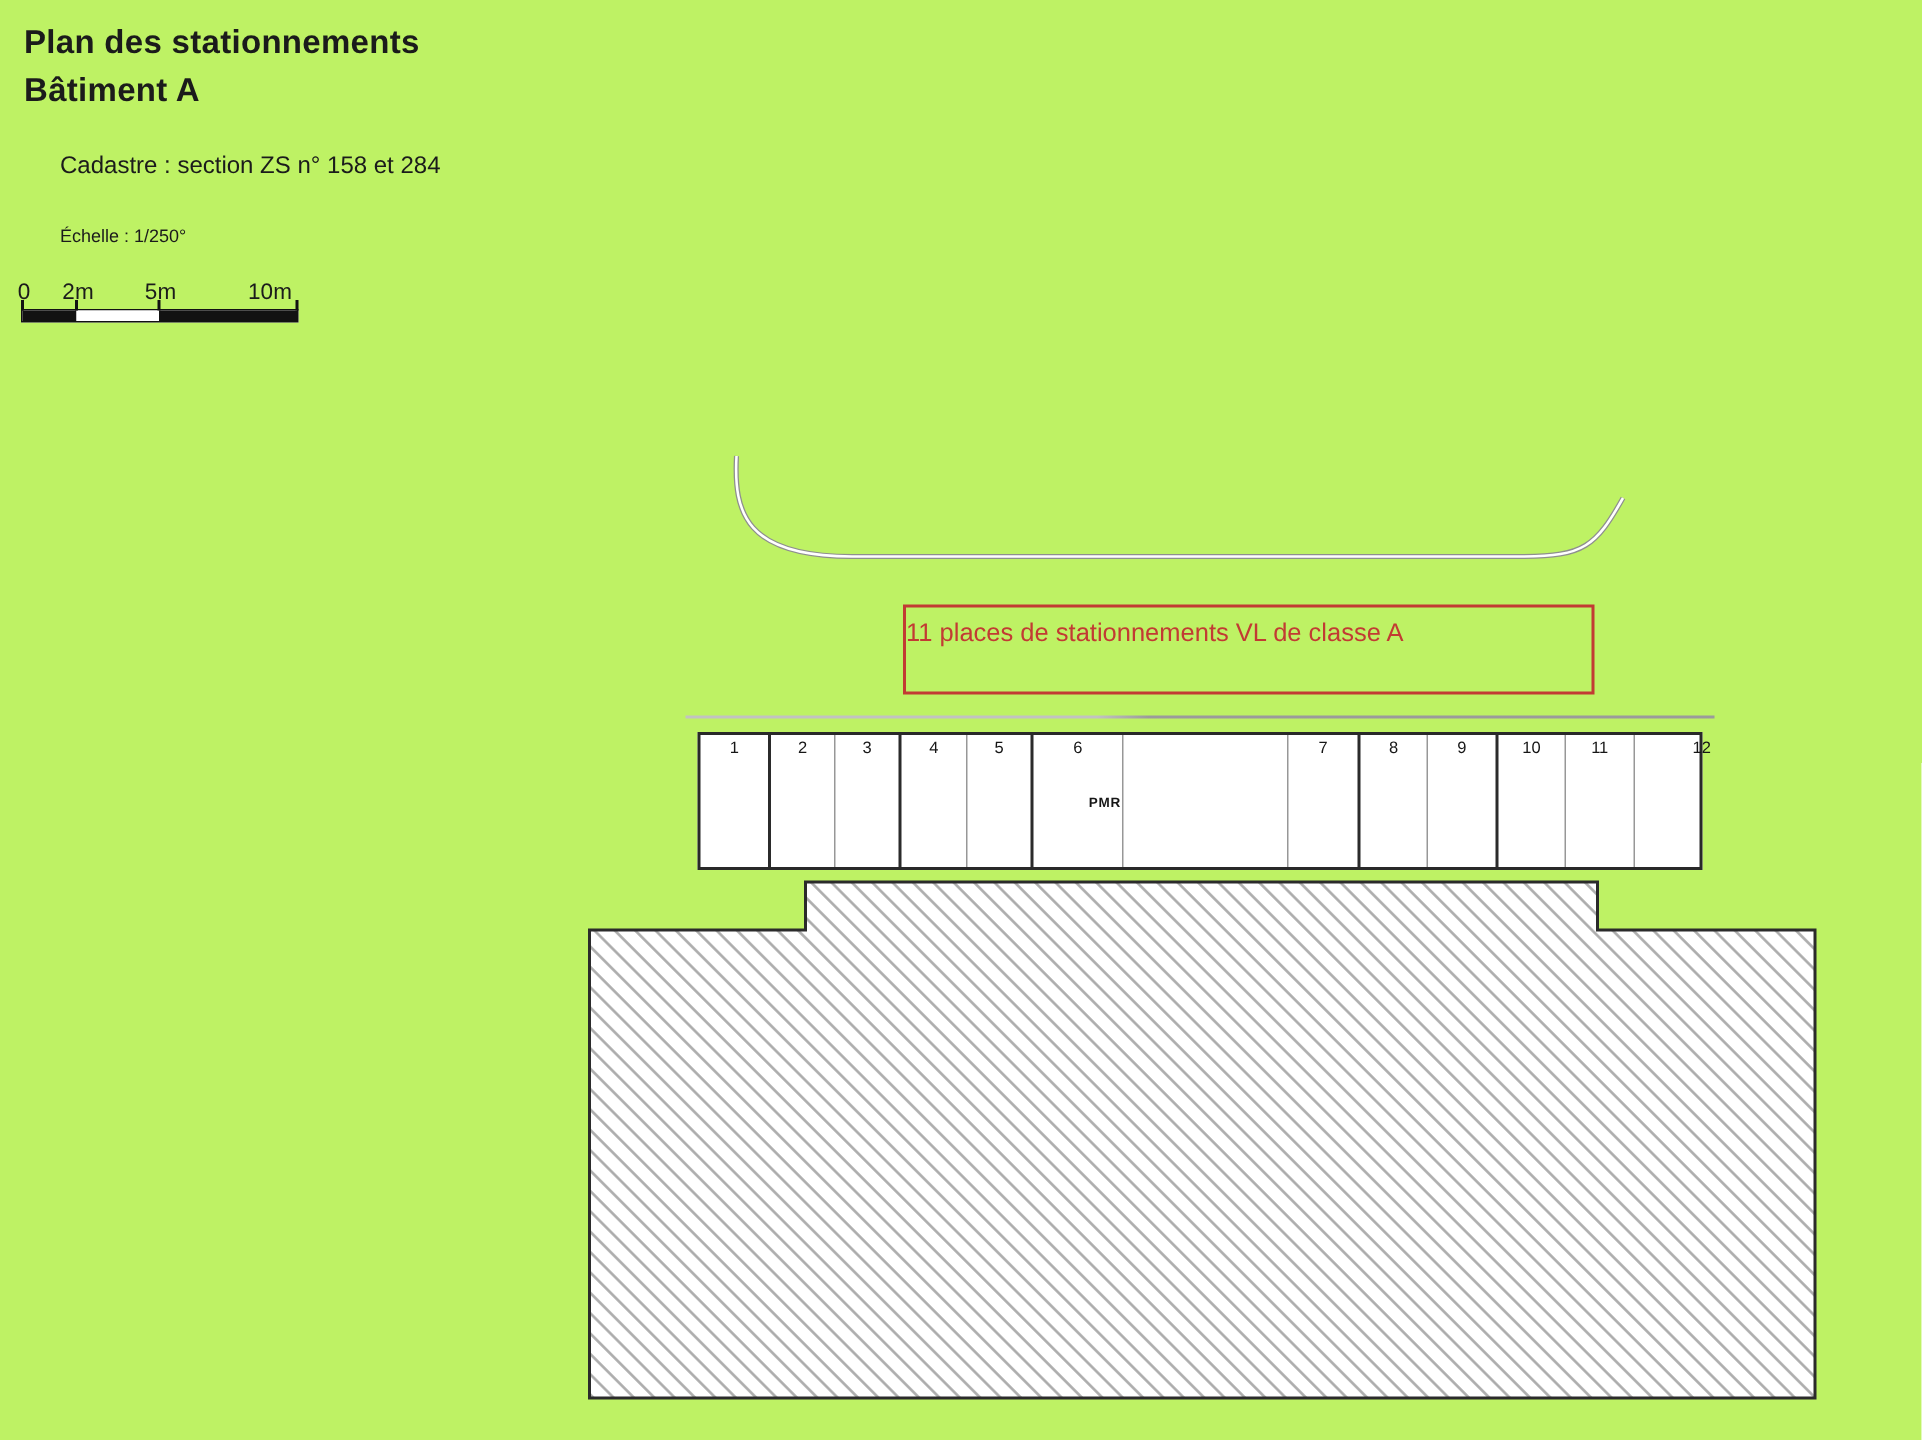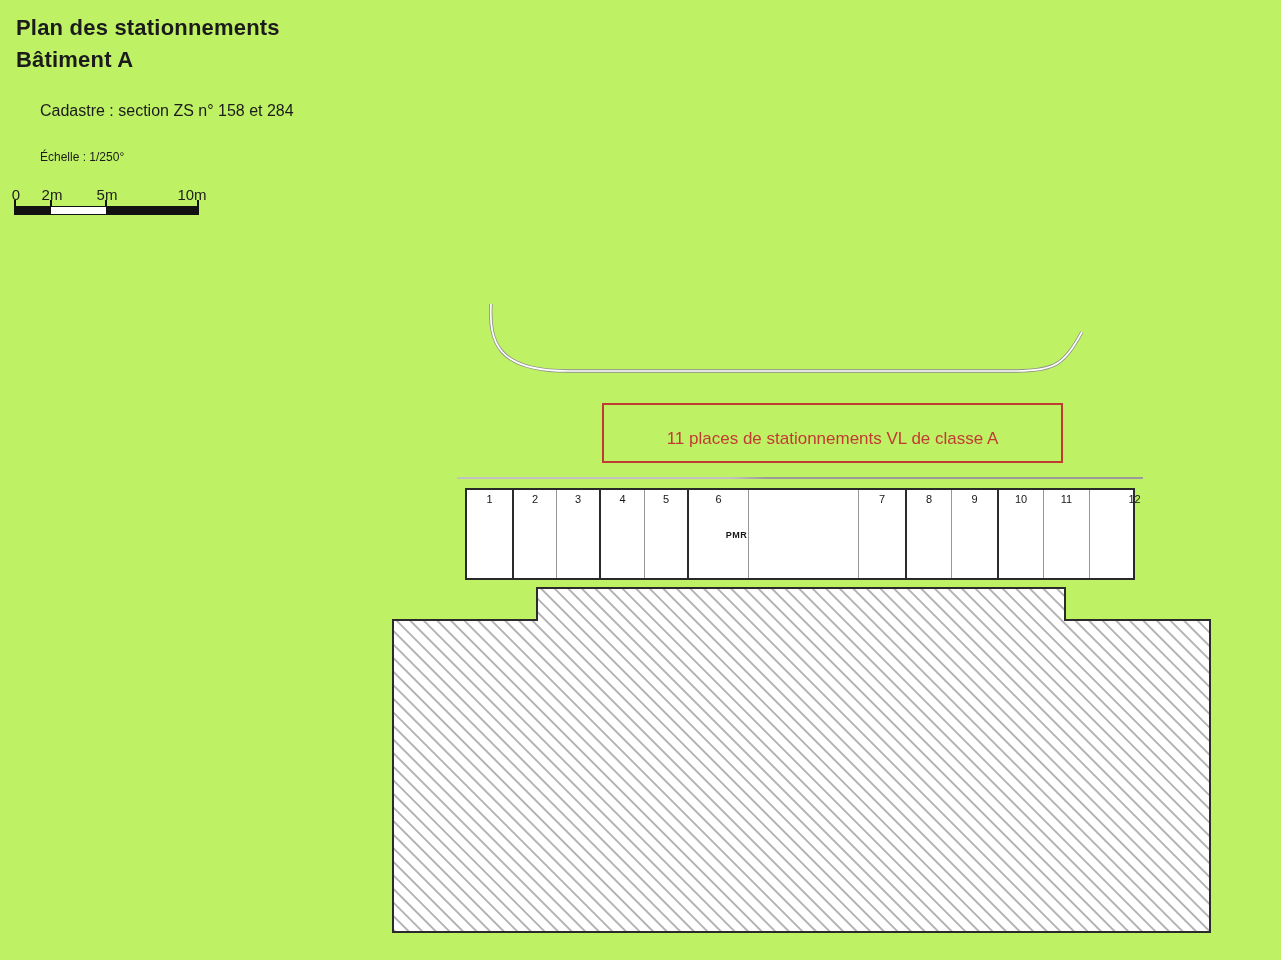--- a/index.html
+++ b/index.html
@@ -16,21 +16,21 @@
   .scale-labels span{position:absolute;transform:translateX(-50%);white-space:nowrap;}
   .scale-bar{position:absolute;left:14px;top:206px;width:185px;height:9px;border:1px solid #121212;box-sizing:border-box;background:#fff;}
   .scale-seg{position:absolute;top:0;bottom:0;}
   .scale-tick{position:absolute;top:-7px;width:2px;height:7px;background:#121212;}
   
   .svg-layer{position:absolute;left:0;top:0;pointer-events:none;}
   
   .annotation-box{
     position:absolute;left:602px;top:403px;width:461px;height:60px;box-sizing:border-box;
     border:2px solid var(--accent-red,#c23b33);color:var(--accent-red,#c23b33);
-    font-size:17px;line-height:26px;text-align:center;padding-top:21px;
+    font-size:17px;line-height:26px;padding-top:4px;
   }
   
   .faint-line{position:absolute;left:457px;top:477px;width:686px;height:2px;
     background:linear-gradient(90deg,#c2c2c2 0 40%,#9b9b9b 45% 100%);}
   
   .parking-row{position:absolute;left:465px;top:488px;width:670px;height:92px;
     border:2px solid #292929;box-sizing:border-box;background:#fff;}
   .pcell{position:absolute;top:0;bottom:0;box-sizing:border-box;}
   .pcell.div-thin{border-right:1px solid #979797;}
   .pcell.div-thick{border-right:2px solid #2b2b2b;}
@@ -52,21 +52,21 @@
     <div class="title-line">Plan des stationnements</div>
     <div class="title-line">Bâtiment A</div>
   </div>
   <div class="cadastre">Cadastre : section ZS n° 158 et 284</div>
   <div class="scale-heading">Échelle : 1/250°</div>
 
   <div class="scale-labels">
     <span style="left:16px">0</span>
     <span style="left:52px">2m</span>
     <span style="left:107px">5m</span>
-    <span style="left:192px">10m</span>
+    <span style="left:180px">10m</span>
   </div>
 
   <div class="scale-bar">
     <div class="scale-seg" style="left:0;width:36px;background:#121212;"></div>
     <div class="scale-seg" style="left:36px;width:55px;background:#ffffff;"></div>
     <div class="scale-seg" style="left:91px;right:0;background:#121212;"></div>
     <div class="scale-tick" style="left:-1px;"></div>
     <div class="scale-tick" style="left:35px;"></div>
     <div class="scale-tick" style="left:90px;"></div>
     <div class="scale-tick" style="left:182px;"></div>

